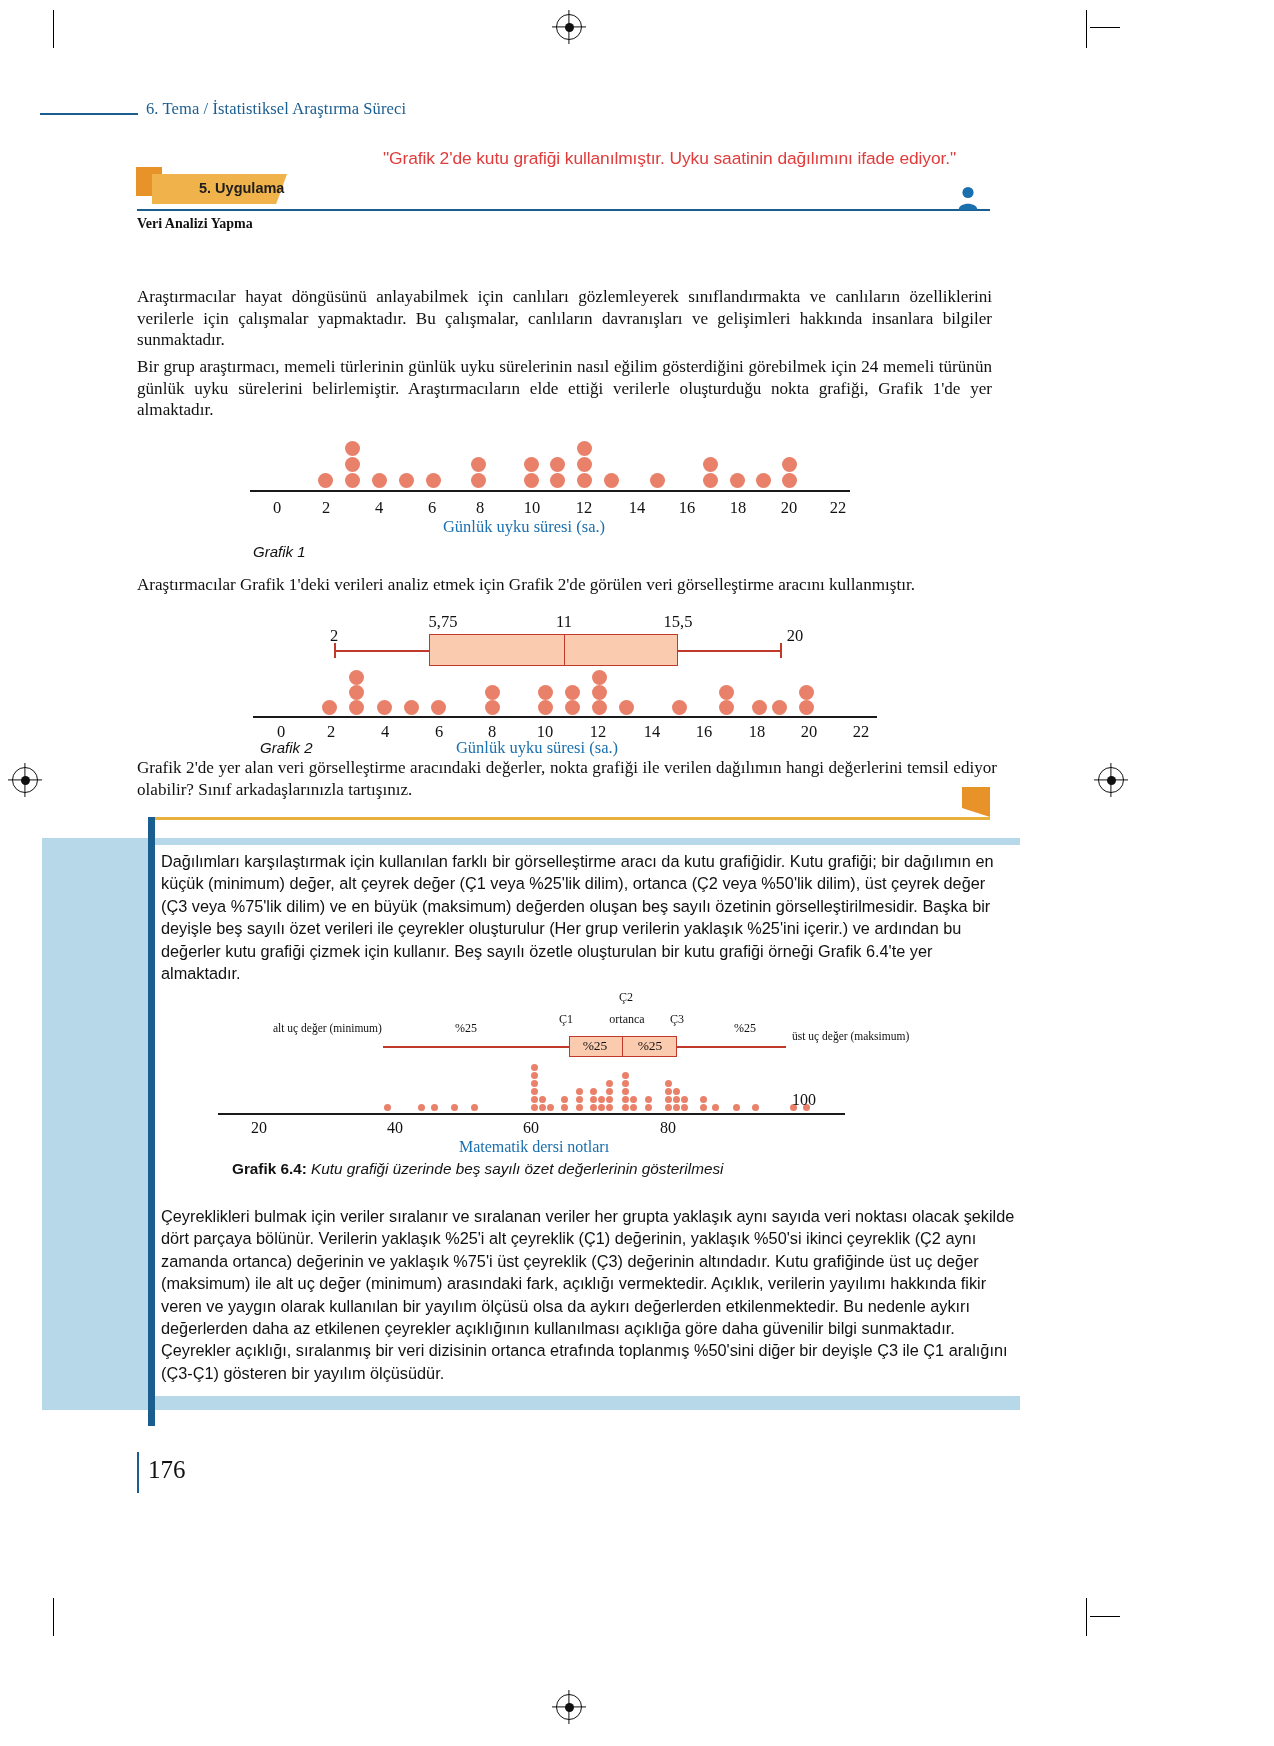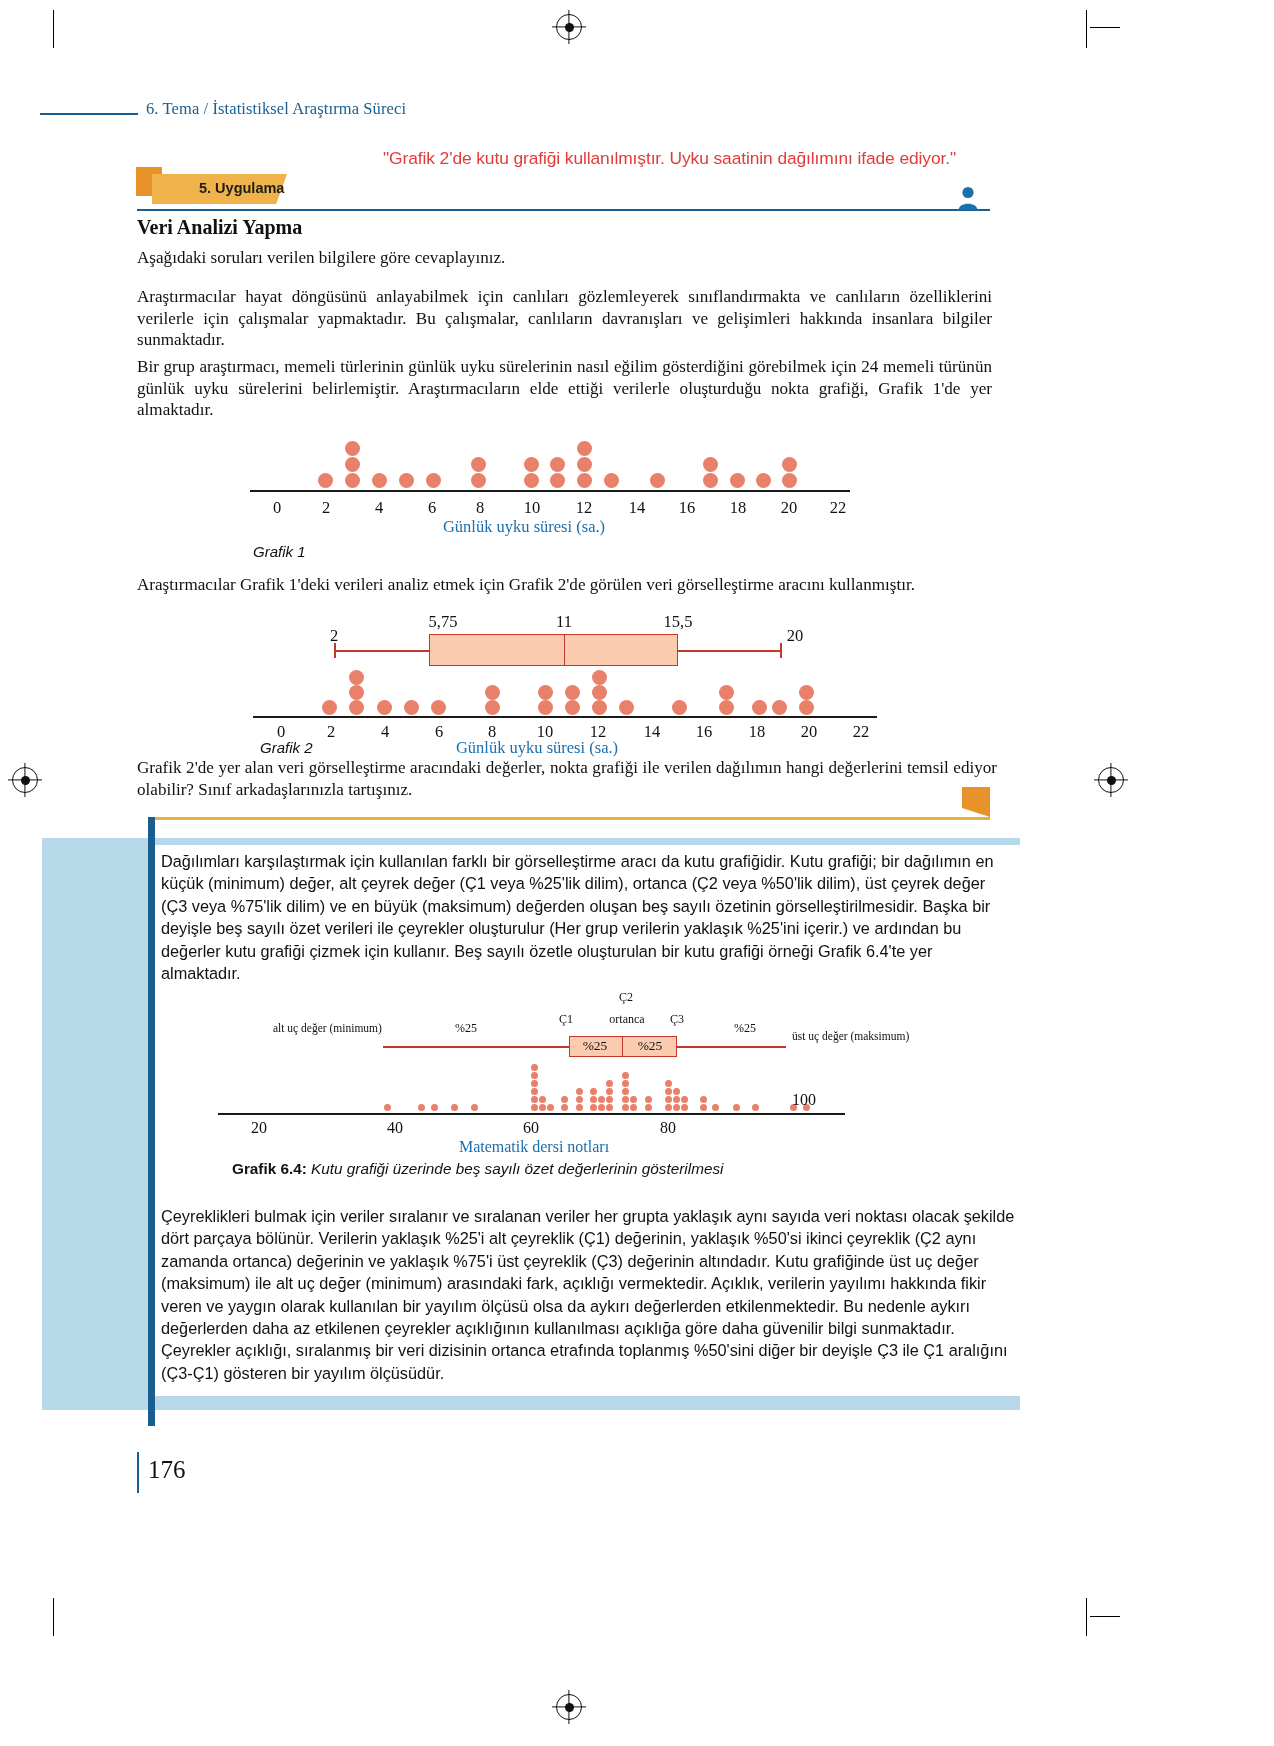--- a/index.html
+++ b/index.html
@@ -119,21 +119,21 @@
     left: 957px; top: 186px;
     width: 22px; height: 25px;
   }
 
   
   .h-sub {
     position: absolute;
     left: 137px; top: 216px;
     font-family: "Liberation Serif", serif;
     font-weight: bold;
-    font-size: 20px;
+    font-size: 14px;
     color: #111;
     white-space: nowrap;
   }
   .para {
     position: absolute;
     font-family: "Liberation Serif", serif;
     font-size: 17.1px;
     line-height: 21.5px;
     color: #111;
     text-align: justify;
@@ -366,21 +366,20 @@
   <div class="uyg-ribbon"></div>
   <div class="uyg-label">5. Uygulama</div>
   <div class="uyg-rule"></div>
 
   <svg class="person-icon" viewBox="0 0 22 25">
     <circle cx="11" cy="6.5" r="5.6" fill="#1a6fae"></circle>
     <path d="M1.6 24 C1.6 15.5, 20.4 15.5, 20.4 24 Z" fill="#1a6fae"></path>
   </svg>
 
   <div class="h-sub">Veri Analizi Yapma</div>
-  <div class="para p1">Aşağıdaki soruları verilen bilgilere göre cevaplayınız.</div>
   <div class="para p2">Araştırmacılar hayat döngüsünü anlayabilmek için canlıları gözlemleyerek sınıflandırmakta ve canlıların özelliklerini verilerle için çalışmalar yapmaktadır. Bu çalışmalar, canlıların davranışları ve gelişimleri hakkında insanlara bilgiler sunmaktadır.</div>
   <div class="para p3">Bir grup araştırmacı, memeli türlerinin günlük uyku sürelerinin nasıl eğilim gösterdiğini görebilmek için 24 memeli türünün günlük uyku sürelerini belirlemiştir. Araştırmacıların elde ettiği verilerle oluşturduğu nokta grafiği, Grafik 1'de yer almaktadır.</div>
 
   <div class="chart" style="left:0;top:0;width:1274px;height:1746px;pointer-events:none;">
 
     <div class="axis-line" style="left:250px;top:490px;width:600px;height:2.4px;"></div>
 
     <div class="dot" style="left:318px;top:473px;"></div>
 
     <div class="dot" style="left:345px;top:473px;"></div>

